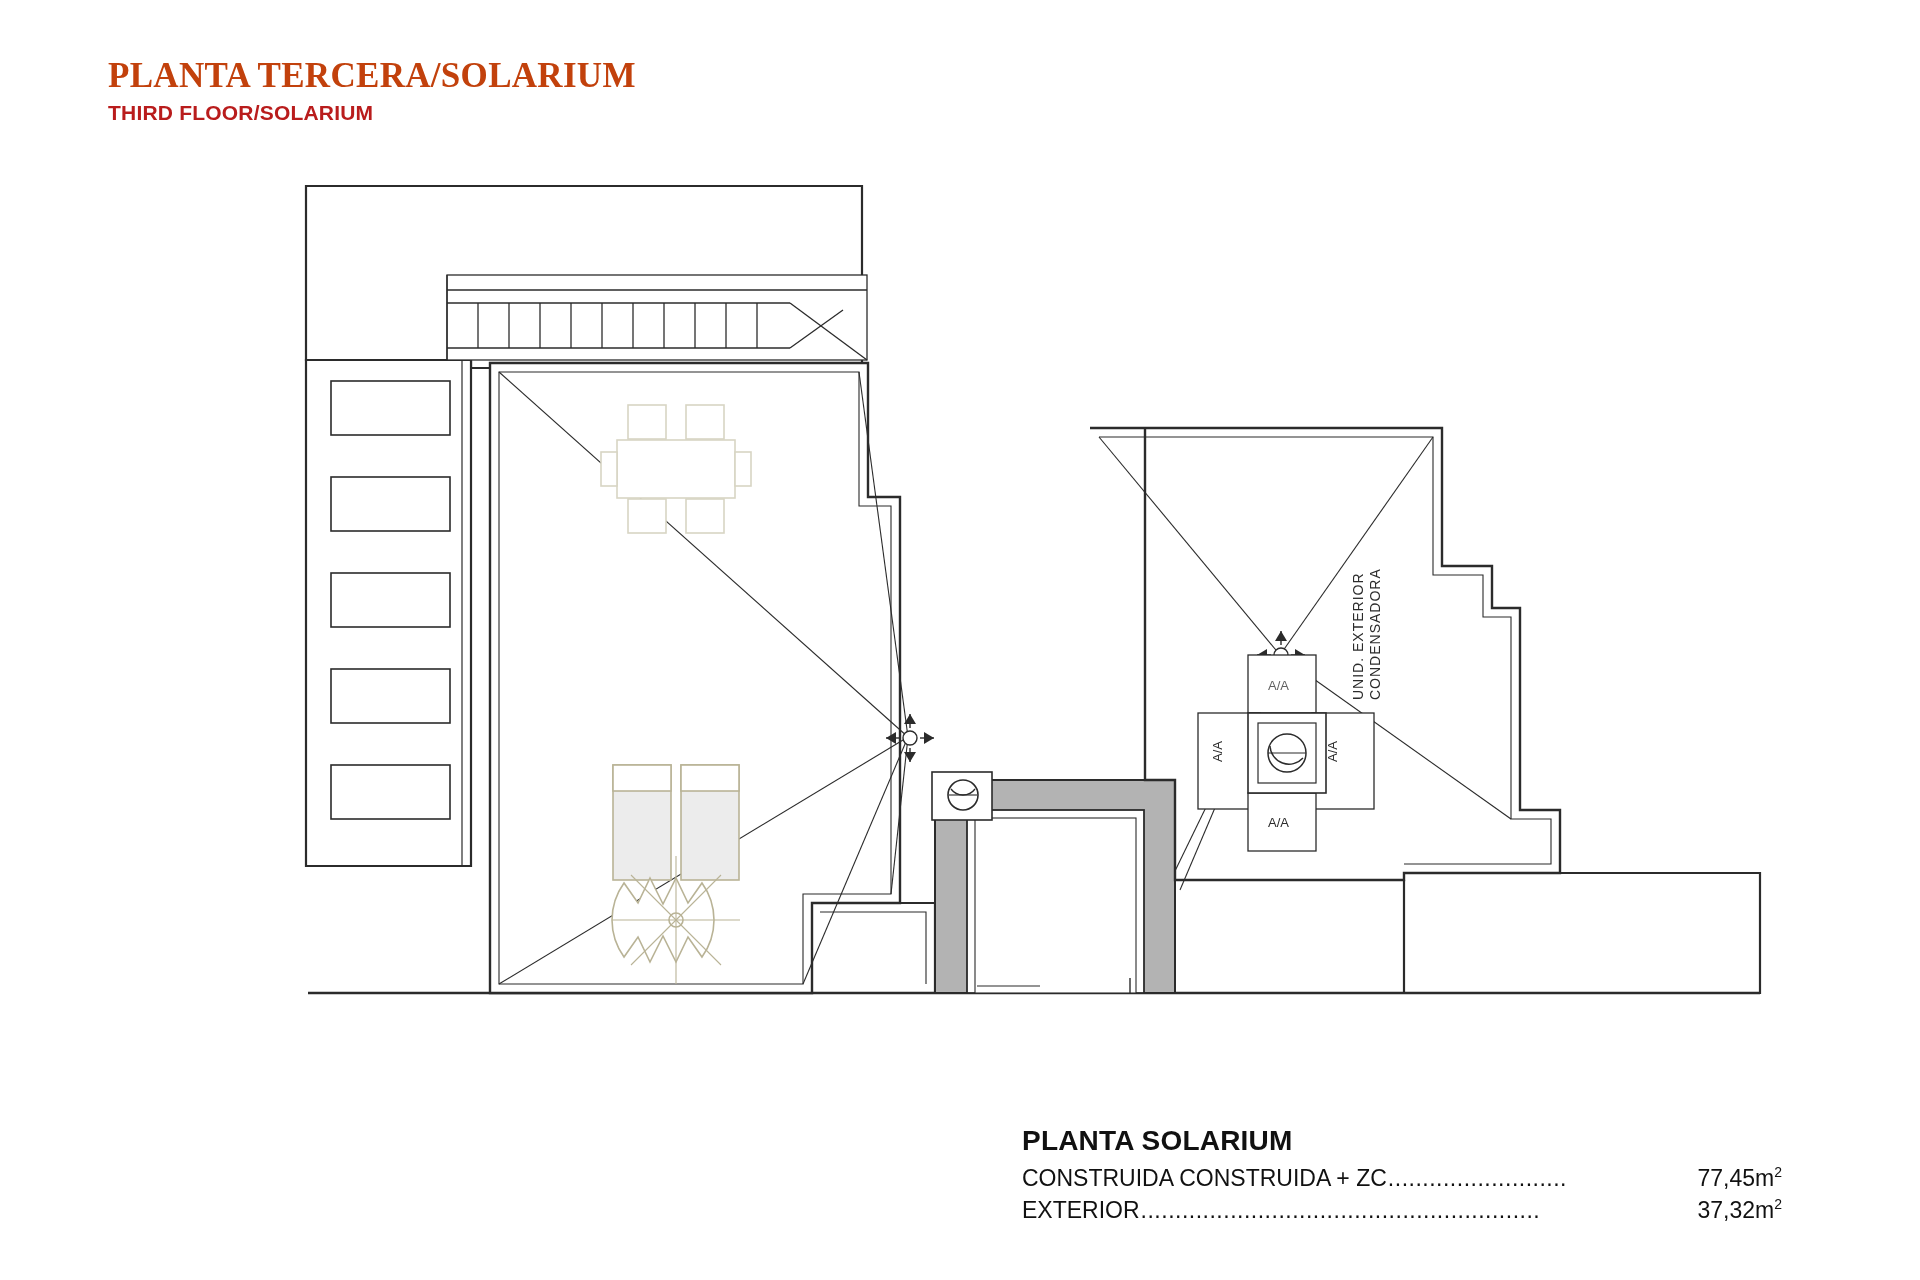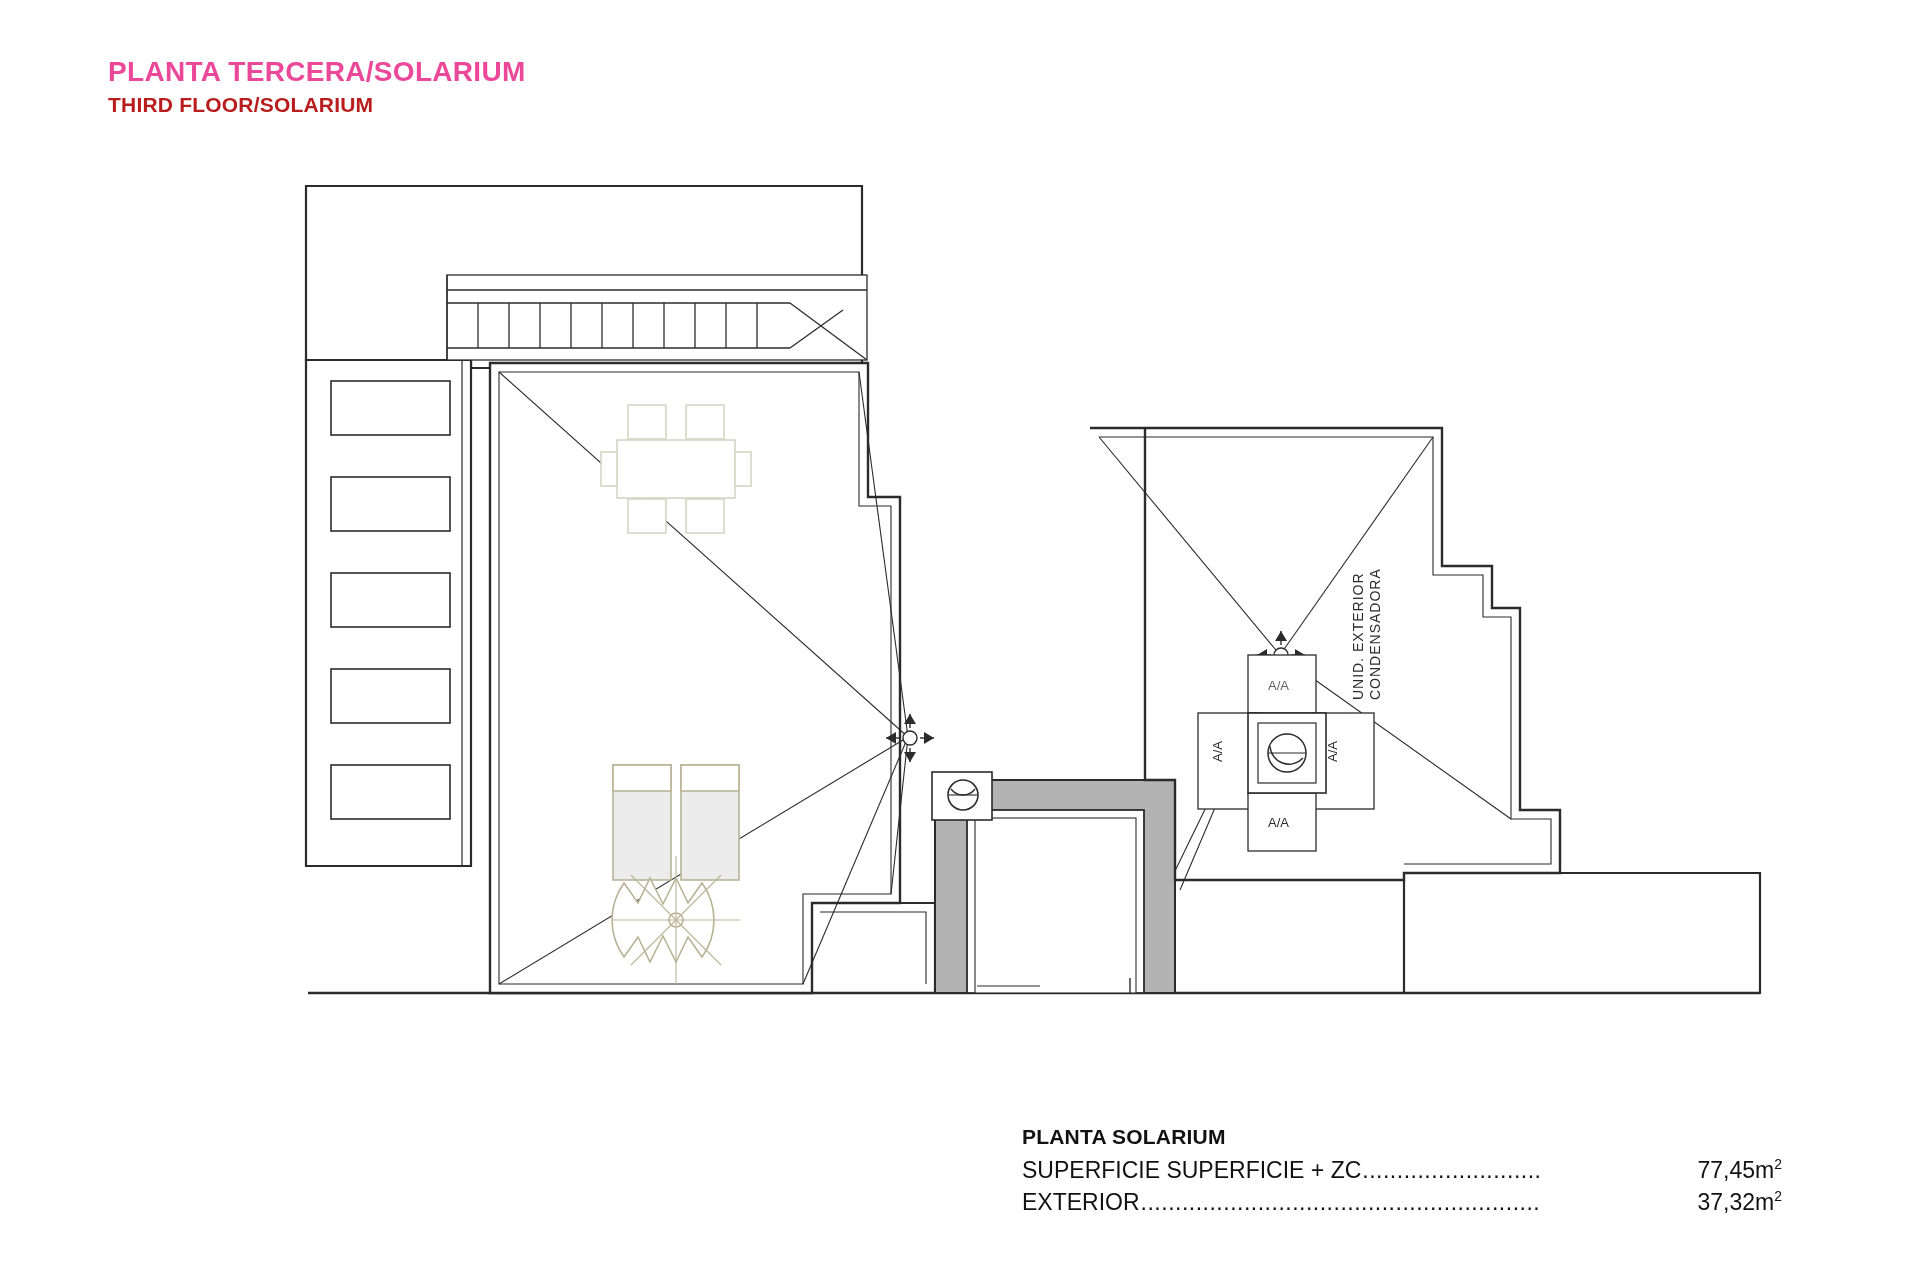--- a/index.html
+++ b/index.html
@@ -16,27 +16,28 @@
     overflow: hidden;
   }
 
   
   #title-block {
     position: absolute;
     left: 108px;
     top: 56px;
   }
   #title-main {
-    font-size: 28px;
+    font-size: 35px;
     font-weight: bold;
-    color: #ec4899;
+    color: #c2410c;
     letter-spacing: 0.3px;
     line-height: 1.12;
     margin: 0;
     white-space: nowrap;
+    font-family: Liberation Serif, serif;
   }
   #title-sub {
     font-size: 21px;
     font-weight: bold;
     color: #b91c1c;
     letter-spacing: 0.2px;
     margin: 6px 0 0 0;
     white-space: nowrap;
   }
 
@@ -50,21 +51,21 @@
   }
 
   
   #legend {
     position: absolute;
     left: 1022px;
     top: 1125px;
     width: 760px;
   }
   #legend-title {
-    font-size: 21px;
+    font-size: 28px;
     font-weight: bold;
     letter-spacing: 0.2px;
     margin: 0 0 6px 0;
     color: #111;
   }
   .legend-row {
     display: flex;
     align-items: baseline;
     font-size: 23px;
     color: #111;
@@ -249,21 +250,21 @@
   <text x="1222" y="762" transform="rotate(-90 1222 762)" font-family="Liberation Sans, sans-serif" font-size="13" fill="#2b2b2b">A/A</text>
   <text x="1337" y="762" transform="rotate(-90 1337 762)" font-family="Liberation Sans, sans-serif" font-size="13" fill="#2b2b2b">A/A</text>
   <text x="1268" y="827" font-family="Liberation Sans, sans-serif" font-size="13" fill="#2b2b2b">A/A</text>
   <text x="1268" y="690" font-family="Liberation Sans, sans-serif" font-size="13" fill="#2b2b2b" opacity="0.75">A/A</text>
 </svg>
 
 <div id="legend">
   <div id="legend-title">PLANTA SOLARIUM</div>
 
   <div class="legend-row">
-    <span class="legend-label">SUPERFICIE SUPERFICIE + ZC</span>
+    <span class="legend-label">CONSTRUIDA CONSTRUIDA + ZC</span>
     <span class="legend-dots">..........................</span>
     <span class="legend-value"><span>77,45m</span><span class="sup">2</span></span>
   </div>
 
 
   <div class="legend-row">
     <span class="legend-label">EXTERIOR</span>
     <span class="legend-dots">..........................................................</span>
     <span class="legend-value"><span>37,32m</span><span class="sup">2</span></span>
   </div>

